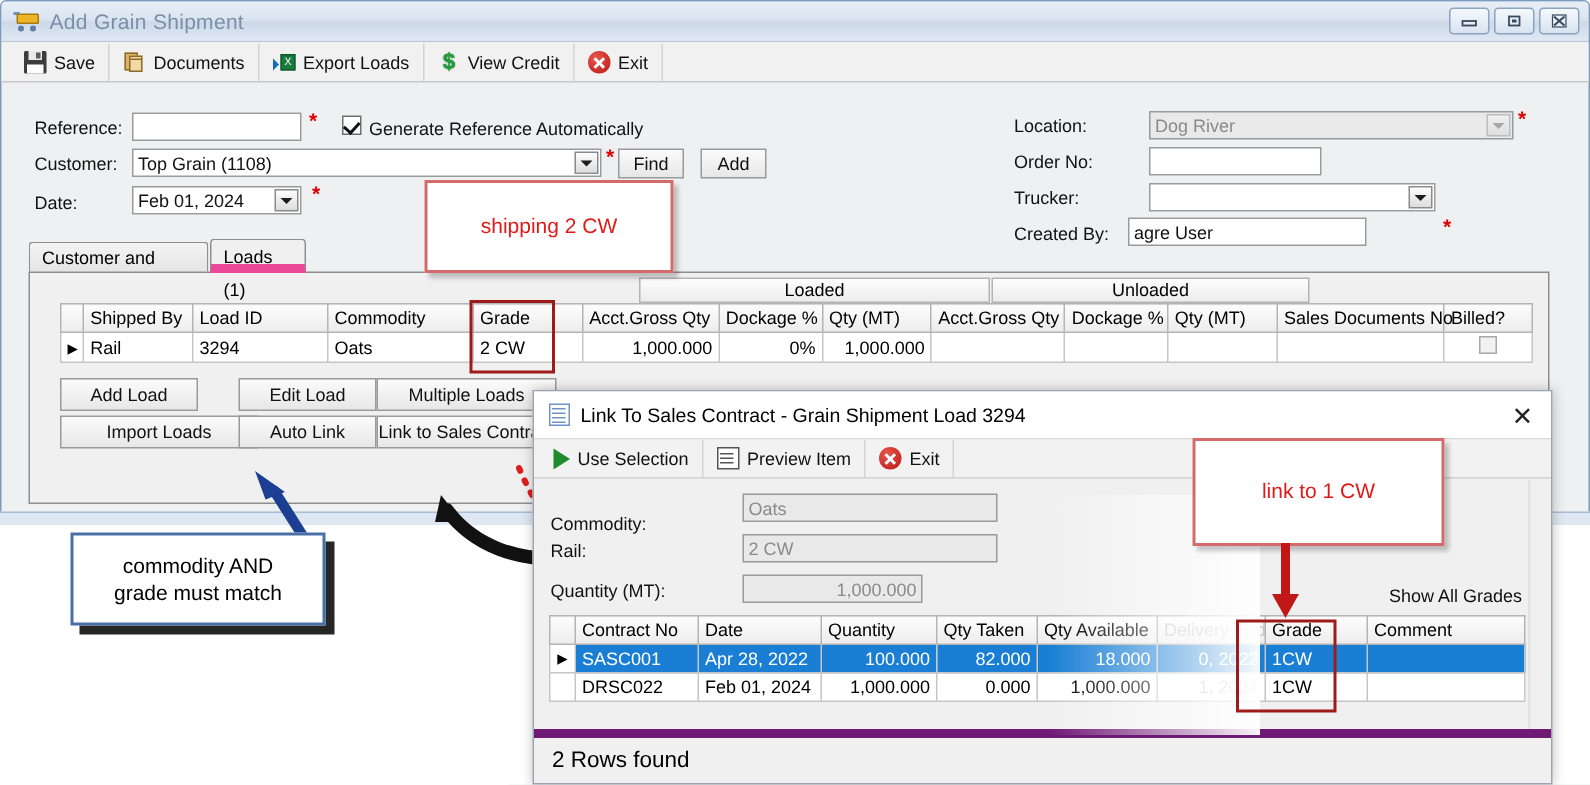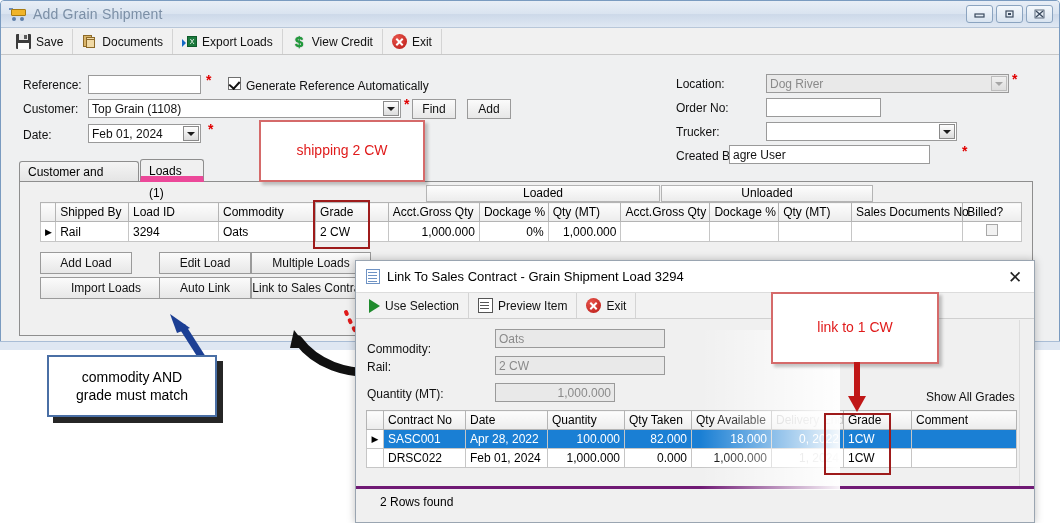--- a/index.html
+++ b/index.html
@@ -142,20 +142,21 @@
     border:1px solid #b4b4b4; background:linear-gradient(to bottom,#fdfdfd,#ececec);
     text-align:center; font-size:12px; height:17px; line-height:15px;
   }
 
   
   .callout{
     position:absolute; background:#fff; border:2px solid #d56a6a;
     display:flex; align-items:center; justify-content:center;
     color:#e01b1b; font-size:14px; text-align:center; line-height:1.25;
     box-shadow:3px 3px 3px rgba(0,0,0,.22);
+    margin-left:24px;
   }
   .callout-dark{
     position:absolute; background:#fff; border:2px solid #4a6fa5;
     display:flex;align-items:center;justify-content:center;
     color:#000; font-size:14px; text-align:center; line-height:1.3;
     box-shadow:6px 6px 0 rgba(0,0,0,.85);
   }
   .redbox{ position:absolute; border:2px solid #9e1b1b; }
 
   
@@ -183,22 +184,22 @@
   .ico-prev .l{position:absolute;left:2px;width:9px;height:1px;background:#555;}
 
   #dlg-body{ position:absolute; left:0; top:59px; right:0; bottom:0; }
 
   .checkmark{ position:absolute; }
 
   .sel-row td{ background:#1a7fd4 !important; color:#ffffff; }
 
   .statusbar{
     position:absolute; left:0; bottom:0; width:100%; height:36px;
-    background:#f0f0f0; border-top:3px solid #701a75;
-    font-size:12px; padding:6px 0 0 24px;
+    background:#f0f0f0; border-top:6px solid #701a75;
+    font-size:15px; padding:6px 0 0 12px;
   }
   .vscroll{
     position:absolute; width:15px; background:#f0f0f0; border-left:1px solid #dcdcdc;
   }
   .obscured{ color:#c4c4c4; }
   .whiteband{ position:absolute; background:#fff; }
   .fade-l{ position:absolute; background:linear-gradient(to right, rgba(255,255,255,0), rgba(255,255,255,.95)); }
 </style>
 </head>
 <body>
@@ -317,21 +318,21 @@
 
     <div class="lbl" style="left:675px; top:69px;">Trucker:</div>
     <div class="fld combo" style="left:765px; top:66px; width:191px;">
       <span></span>
       <span class="arrowbox">
           <span class="caret"></span>
         </span>
     </div>
 
     <div class="lbl" style="left:675px; top:93px;">Created By:</div>
-    <div class="fld" style="left:728px; top:89px; width:201px;">agre User</div>
+    <div class="fld" style="left:751px; top:89px; width:159px;">agre User</div>
     <div class="req" style="left:961px; top:87px;">*</div>
 
     <div id="tabs">
       <div class="tab" style="left:0; width:120px;">Customer and Shipping</div>
       <div class="tab active" style="left:121px; width:64px;">Loads (1)</div>
     </div>
 
     <div id="tabpanel">
 
       <div class="grouphdr" style="position:absolute;left:406px;top:3px;width:234px;">Loaded</div>

